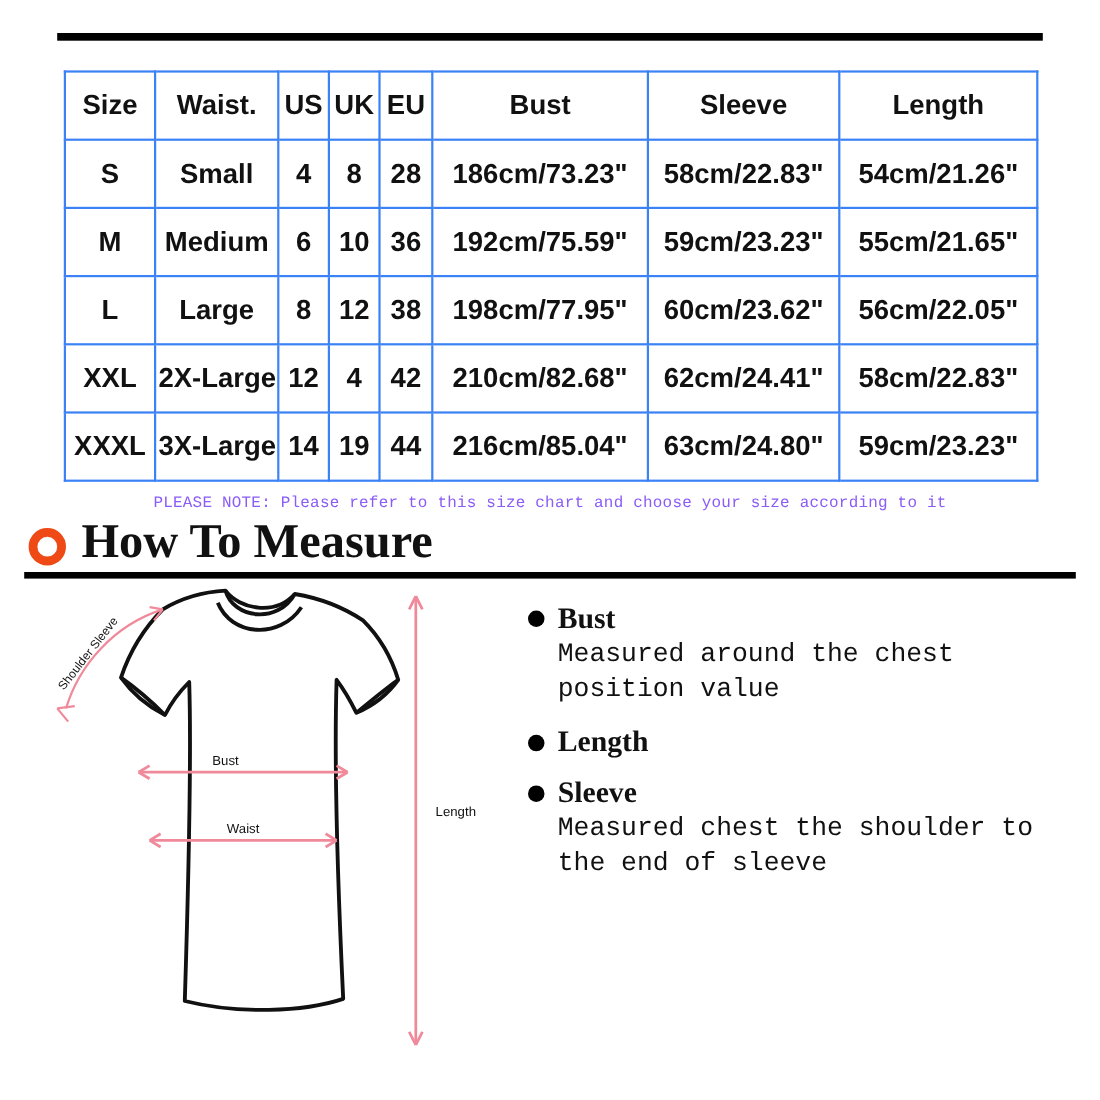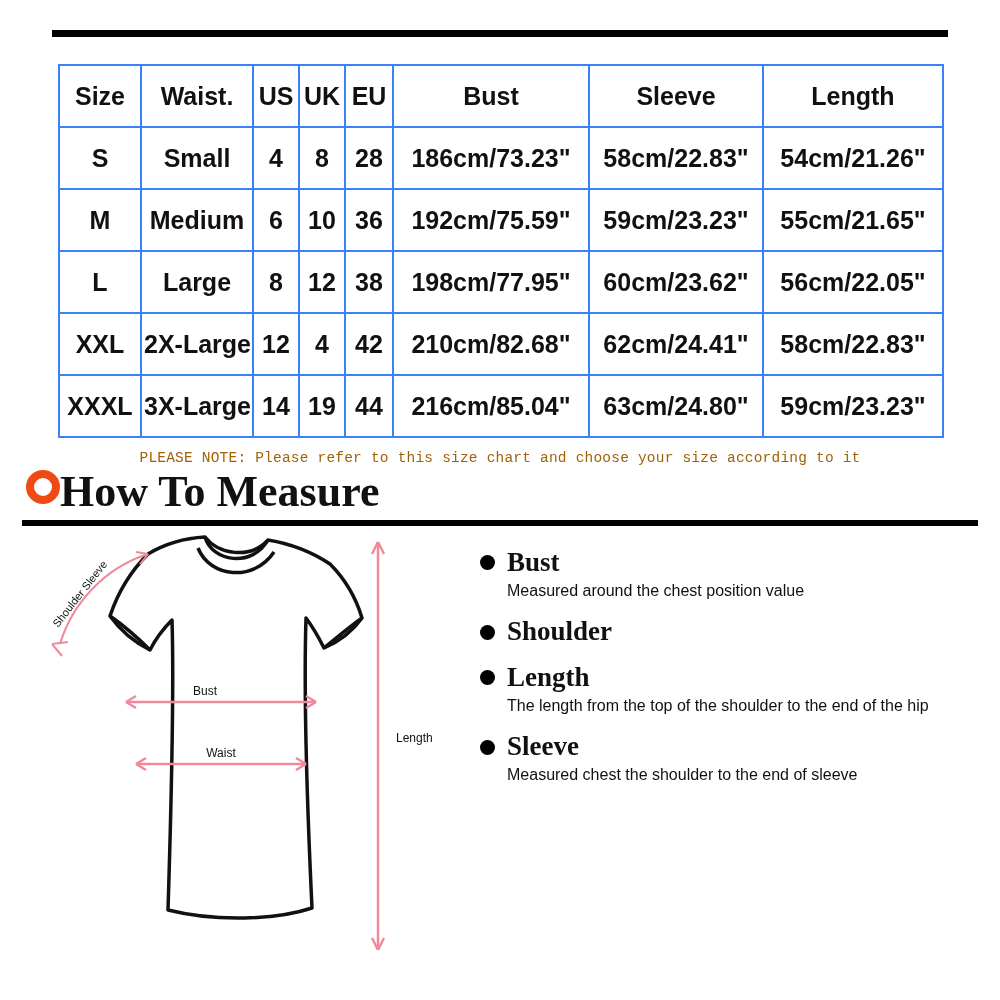--- a/index.html
+++ b/index.html
@@ -73,33 +73,33 @@
   col.c-eu     { width: 48px; }
   col.c-bust   { width: 196px; }
   col.c-sleeve { width: 174px; }
   col.c-length { width: 180px; }
 
   .underline-txt { }
 
   
   .note {
     text-align: center;
-    color: #a16207;
+    color: #8b5cf6;
     font-family: "Liberation Mono", monospace;
     font-size: 14.5px;
     letter-spacing: 0.2px;
     padding: 12px 0 2px 0;
   }
 
   
   .howto {
     padding: 2px 0 0 26px;
     display: flex;
-    align-items: flex-start;
-    gap: 0;
+    align-items: flex-end;
+    gap: 14px;
   }
   .ring {
     width: 34px;
     height: 34px;
     border-radius: 50%;
     border: 8px solid #ef4a16;
     box-sizing: border-box;
     flex: 0 0 auto;
   }
   .howto-text {
@@ -144,22 +144,22 @@
     border-radius: 50%;
     flex: 0 0 auto;
   }
   .desc-title {
     font-family: "Liberation Serif", serif;
     font-size: 27px;
     font-weight: bold;
     line-height: 1.1;
   }
   .desc-body {
-    font-family: Liberation Sans, sans-serif;
-    font-size: 16px;
+    font-family: Liberation Mono, monospace;
+    font-size: 24px;
     line-height: 1.35;
     padding-left: 27px;
     margin-top: 2px;
   }
   svg { display: block; }
   .svg-label {
     font-family: "Liberation Sans", sans-serif;
     fill: #111111;
   }
 </style>
@@ -319,32 +319,27 @@
 
     <div class="desc-item">
       <div class="desc-head">
         <span class="bullet"></span>
         <span class="desc-title">Bust</span>
       </div>
       <div class="desc-body">Measured around the chest position value</div>
     </div>
 
     <div class="desc-item">
-      <div class="desc-head">
-        <span class="bullet"></span>
-        <span class="desc-title">Shoulder</span>
-      </div>
     </div>
 
     <div class="desc-item">
       <div class="desc-head">
         <span class="bullet"></span>
         <span class="desc-title">Length</span>
       </div>
-      <div class="desc-body">The length from the top of the shoulder to the end of the hip</div>
     </div>
 
     <div class="desc-item">
       <div class="desc-head">
         <span class="bullet"></span>
         <span class="desc-title">Sleeve</span>
       </div>
       <div class="desc-body">Measured chest the shoulder to the end of sleeve</div>
     </div>
 

